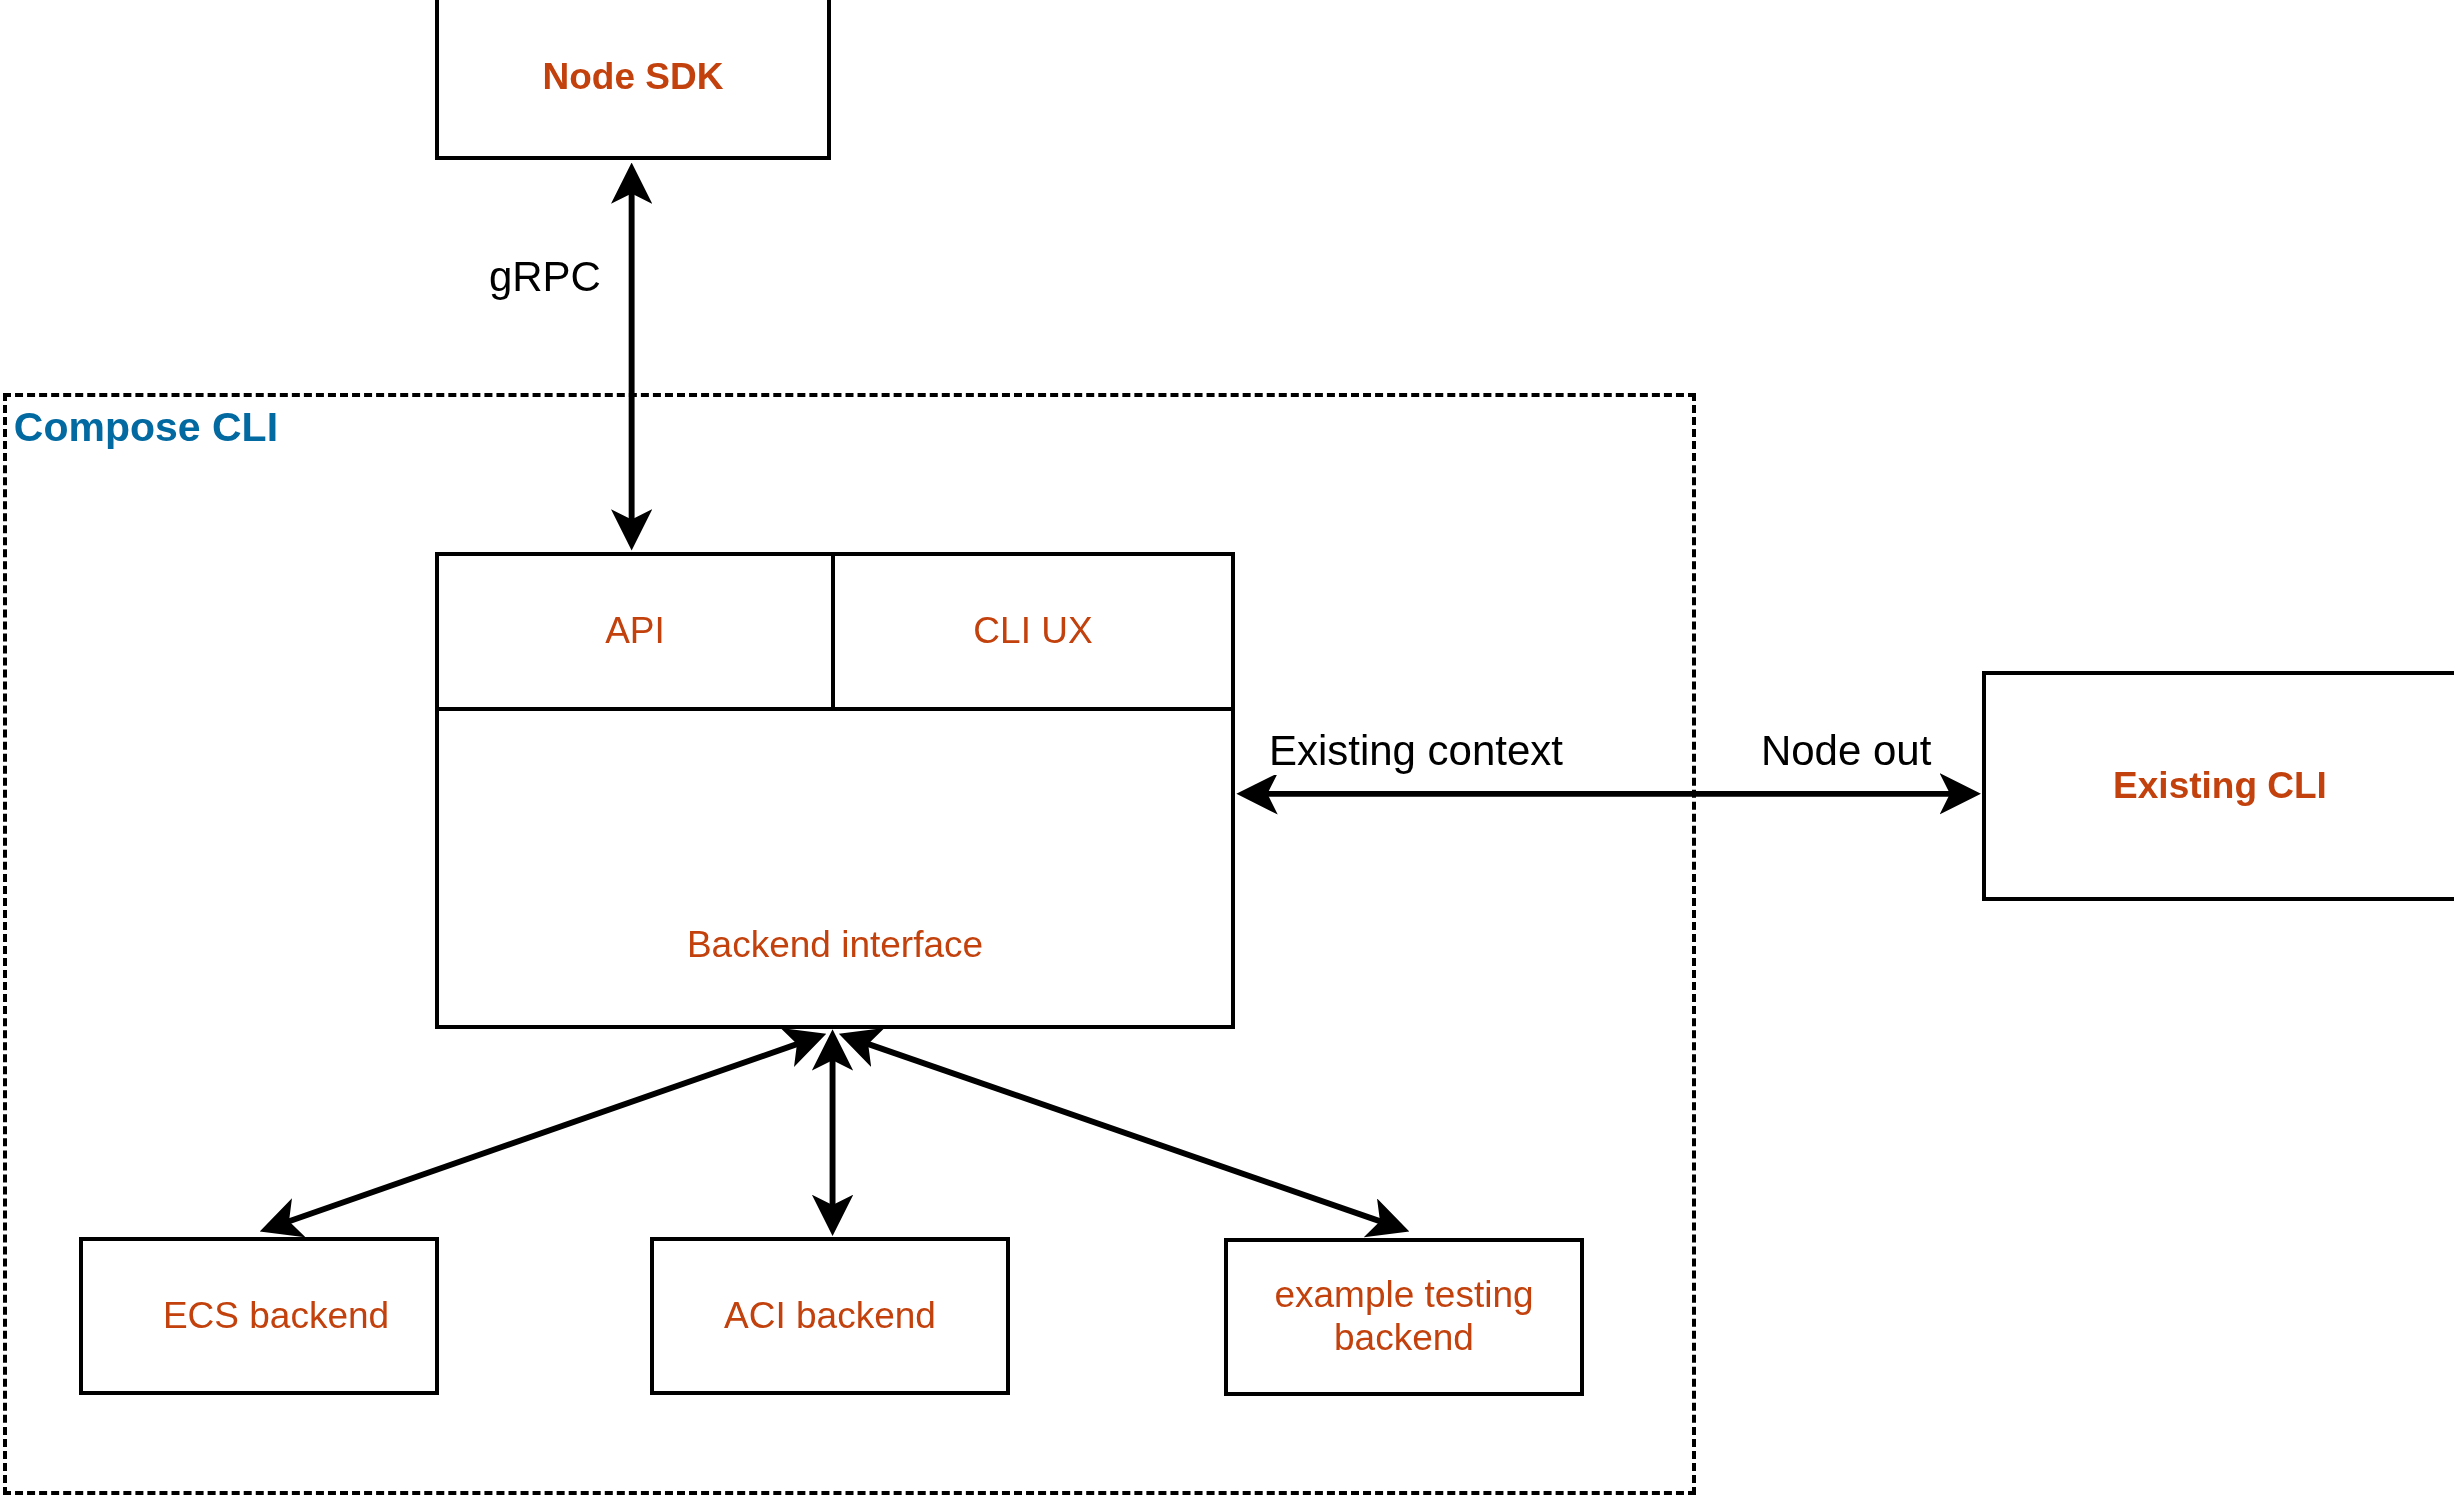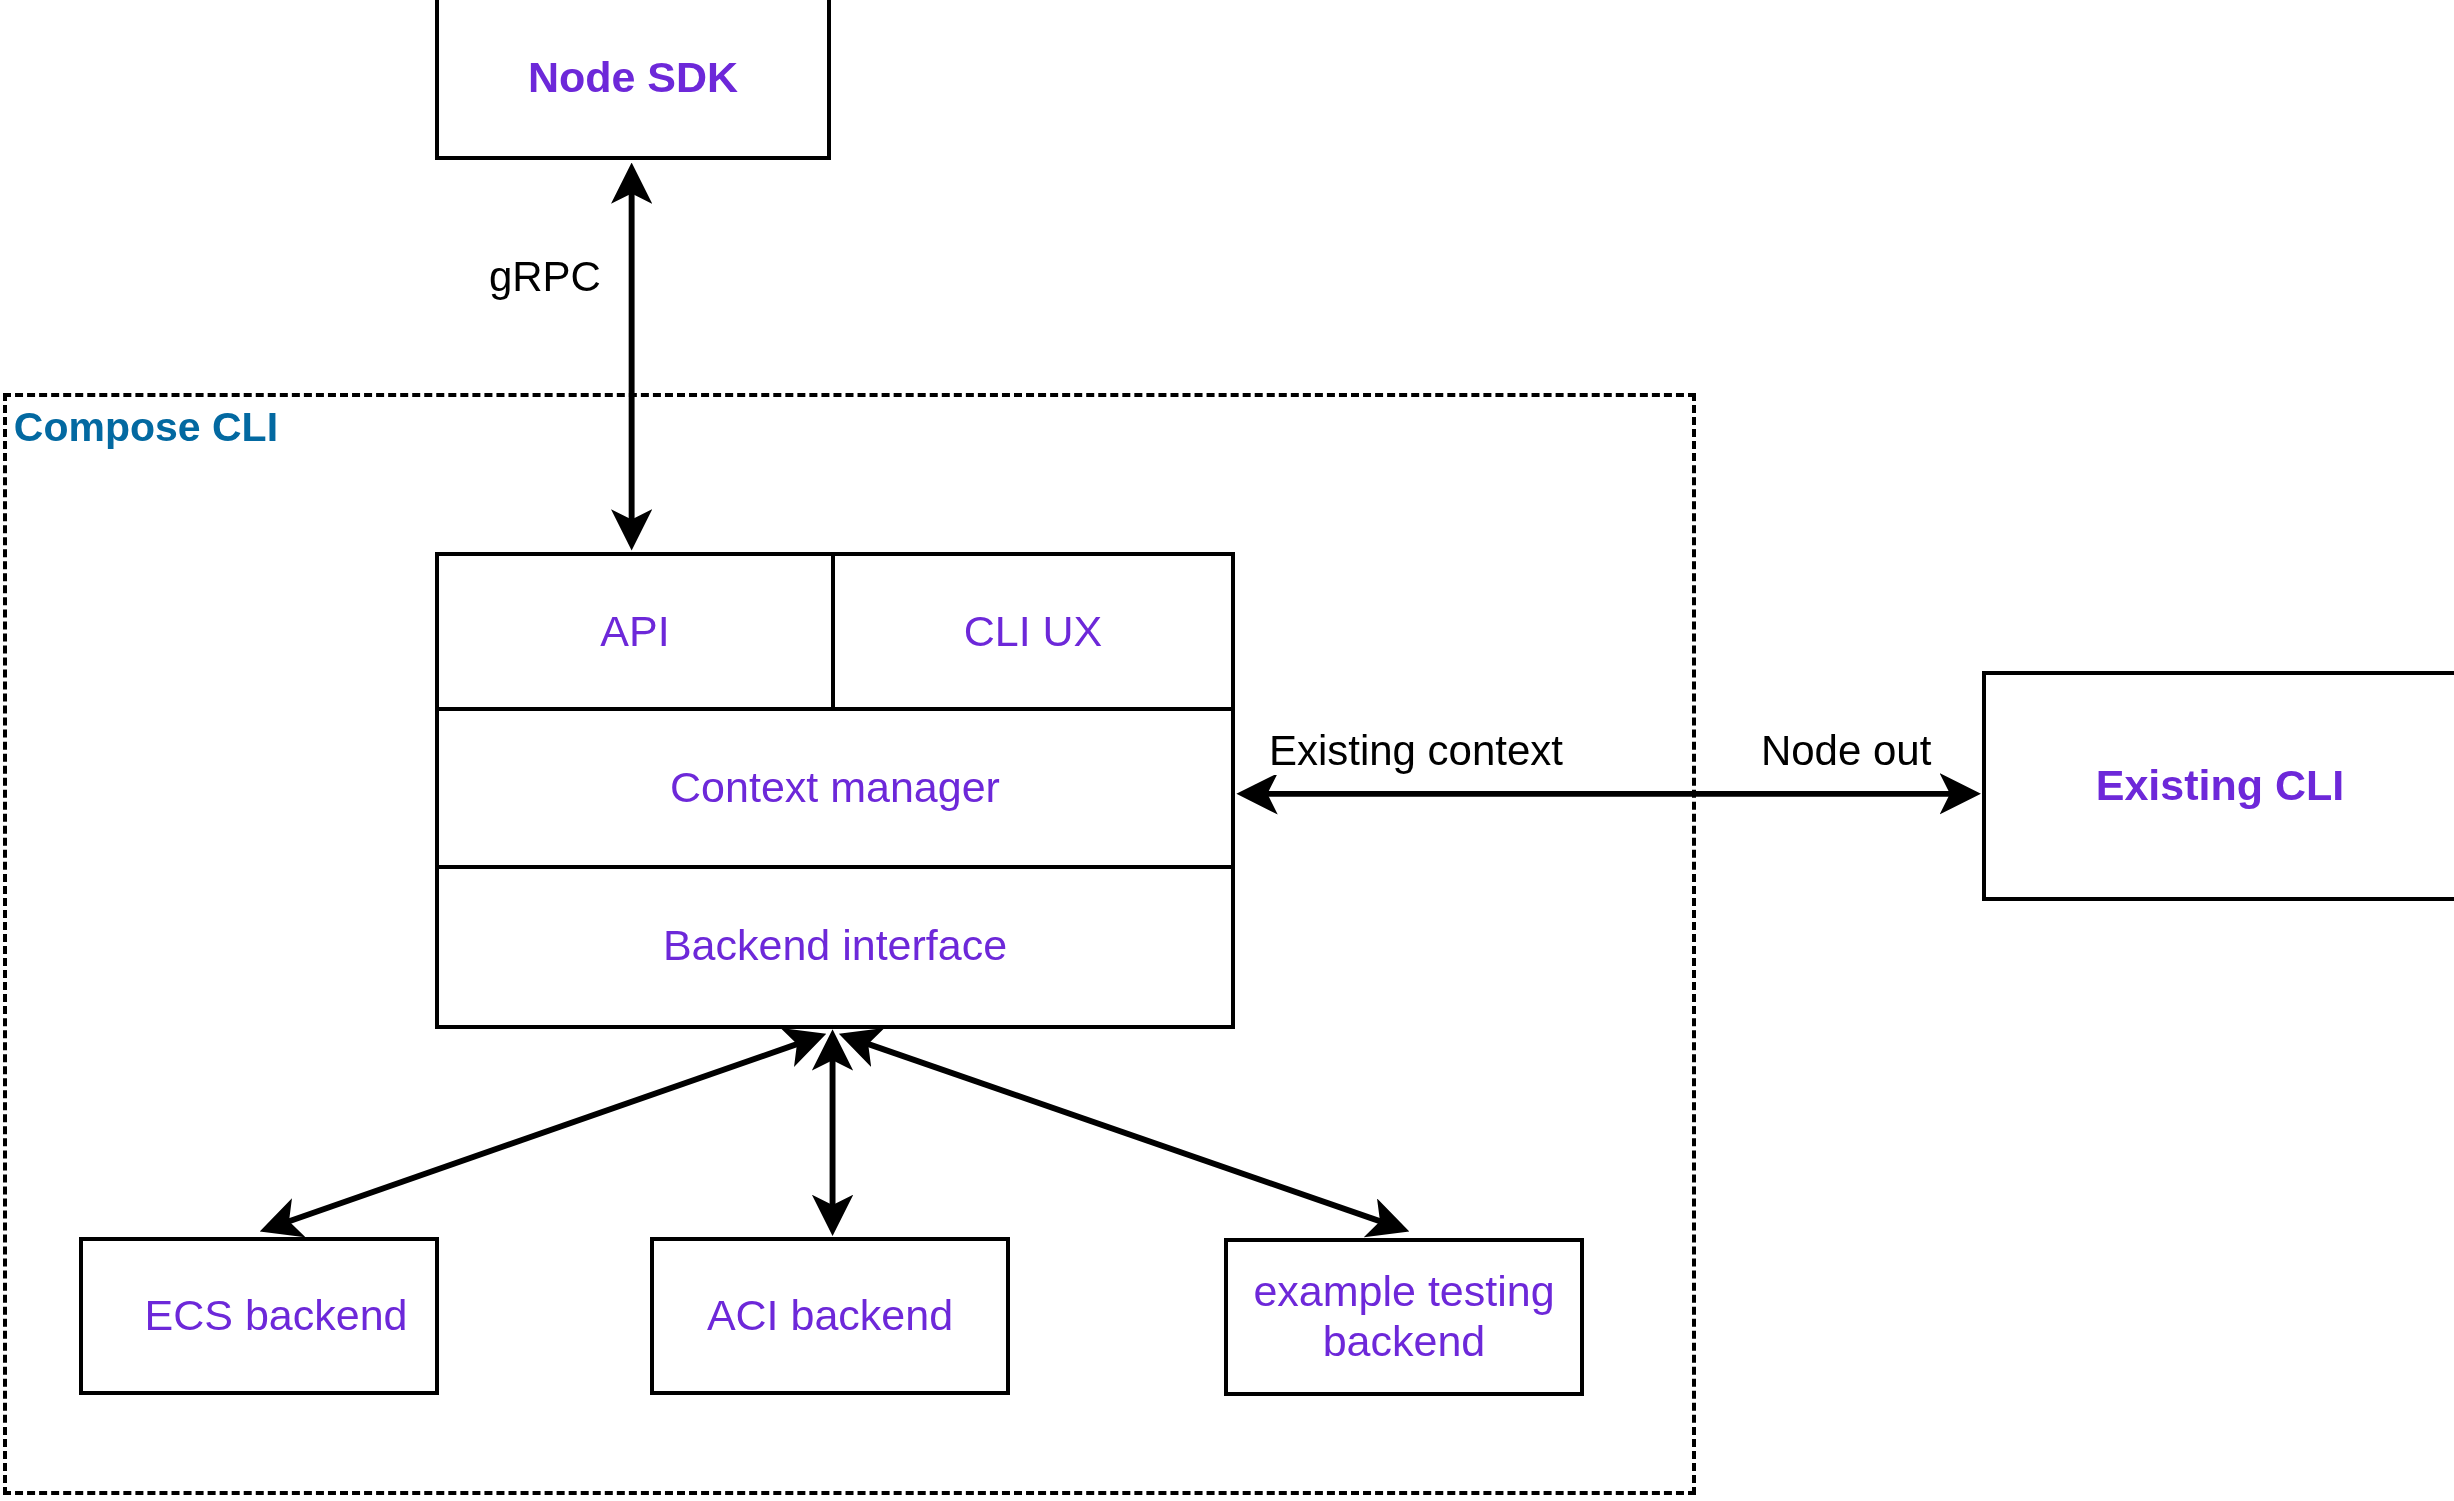--- a/index.html
+++ b/index.html
@@ -29,23 +29,23 @@
     box-sizing: border-box;
     border: 4.9px solid #000000;
     background: #ffffff;
     display: flex;
     align-items: center;
     justify-content: center;
     text-align: center;
     color: #000000;
   }
   .box-label {
-    font-size: 43px;
+    font-size: 37px;
     line-height: 1.16;
-    color: #6d28d9;
+    color: #c2410c;
     white-space: pre-line;
   }
   .bold .box-label { font-weight: bold; }
 
   #node-sdk-box  { left: 435px;  top: -4.9px;   width: 396px; height: 165px; }
   #existing-cli-box { left: 1982px; top: 671px; width: 476px; height: 230px; }
 
   
   #cli-stack {
     position: absolute;
@@ -155,23 +155,20 @@
 
     <div class="stack-row" id="row-top">
       <div class="half-cell" id="cell-api">
         <span class="box-label">API</span>
       </div>
       <div class="half-cell" id="cell-cliux">
         <span class="box-label">CLI UX</span>
       </div>
     </div>
 
-    <div class="stack-row" id="row-context">
-      <span class="box-label">Context manager</span>
-    </div>
 
     <div class="stack-row" id="row-backend">
       <span class="box-label">Backend interface</span>
     </div>
   </div>
 
   <div class="box bold" id="existing-cli-box">
     <span class="box-label">Existing CLI</span>
   </div>
 

